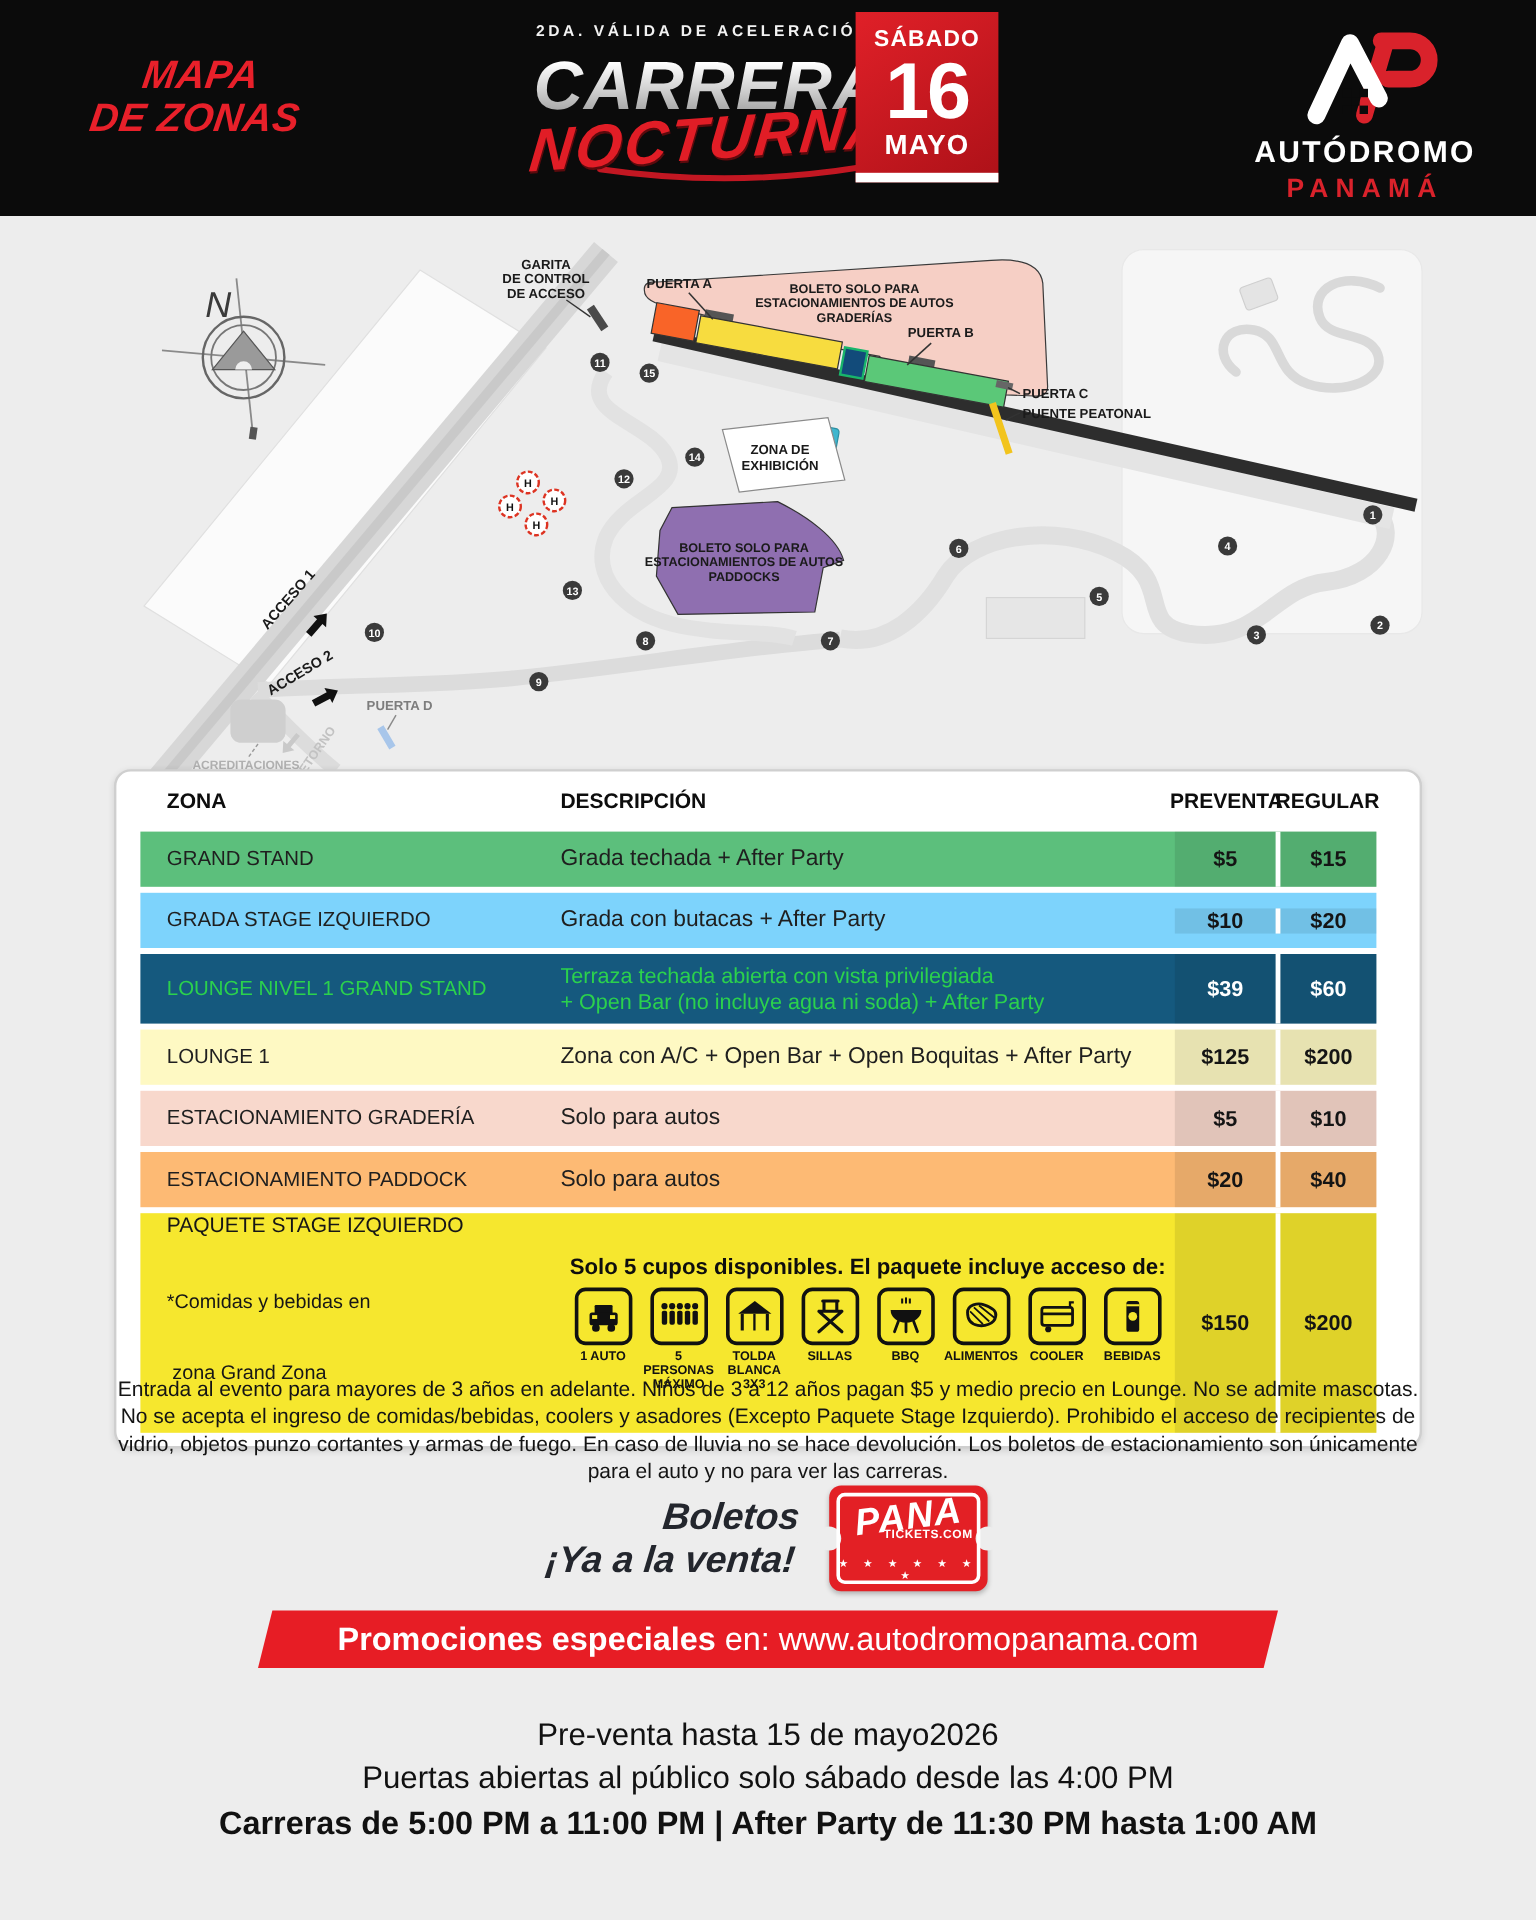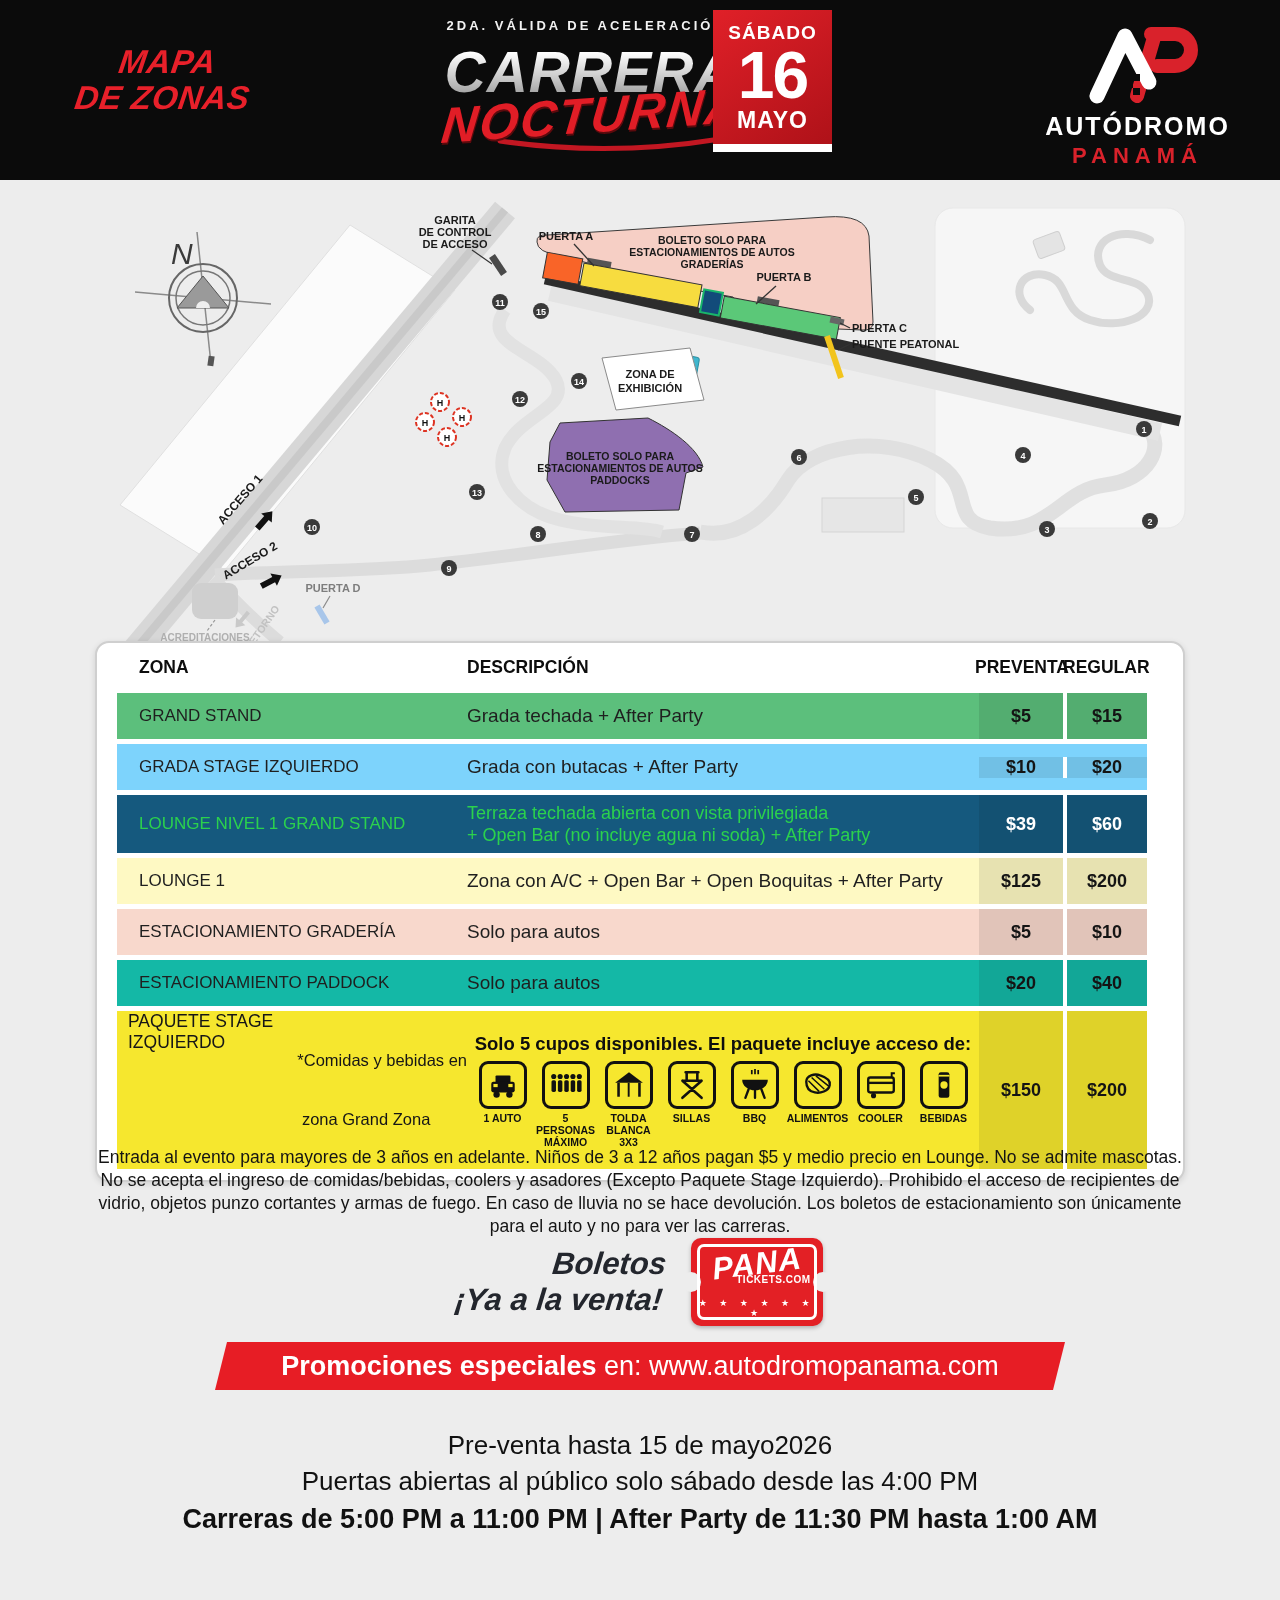--- a/index.html
+++ b/index.html
@@ -47,23 +47,23 @@
     font-size:17px;color:#1f1f1f;font-weight:500;}
   .c-desc{flex:1;display:flex;align-items:center;font-size:19px;color:#1f1f1f;}
   .c-pre,.c-reg{width:84px;display:flex;align-items:center;justify-content:center;
     font-size:18px;font-weight:600;color:#141414;background:rgba(0,0,0,.09);}
   .c-reg{border-left:4px solid #fff;box-sizing:content-box;width:80px;}
   .r0{background:#5CBF7C;} .r1{background:#7dd3fc;align-items:center;}
   .r2{background:#15597E;min-height:58px;}
   .r2 .c-zone,.r2 .c-desc{color:#2BD14D;}
   .r2 .c-desc{white-space:pre-line;font-size:18px;line-height:1.25;}
   .r2 .c-pre,.r2 .c-reg{color:#fff;}
-  .r3{background:#fef9c3;} .r4{background:#F8D8CC;} .r5{background:#14b8a6;}
+  .r3{background:#fef9c3;} .r4{background:#F8D8CC;} .r5{background:#fdba74;}
   .r6{background:#F6E72E;min-height:118px;}
-  .pq-left{flex-direction:row;align-items:flex-start;justify-content:space-between;gap:4px;padding-left:11px;}
+  .pq-left{flex-direction:column;align-items:flex-start;justify-content:space-between;gap:4px;}
   .pq-title{font-size:17.5px;color:#161616;}
   .pq-req{font-weight:bold;font-size:16.5px;line-height:1.2;color:#0e0e0e;}
   .pq-note{font-size:16.5px;line-height:1.2;color:#161616;white-space:pre;}
   .pq-mid{flex:1;display:flex;flex-direction:column;align-items:center;justify-content:center;padding:4px 6px;}
   .pq-includes{font-weight:bold;font-size:18.5px;color:#0e0e0e;margin-bottom:6px;}
   .pq-icons{display:flex;gap:9px;align-items:flex-start;}
   .pq-item{display:flex;flex-direction:column;align-items:center;width:54px;}
   .pq-box{width:48px;height:48px;border:3px solid #111;border-radius:9px;display:flex;align-items:center;justify-content:center;box-sizing:border-box;}
   .pq-label{margin-top:3px;font-size:10.5px;font-weight:bold;text-align:center;line-height:1.15;white-space:pre-line;color:#111;}
 

